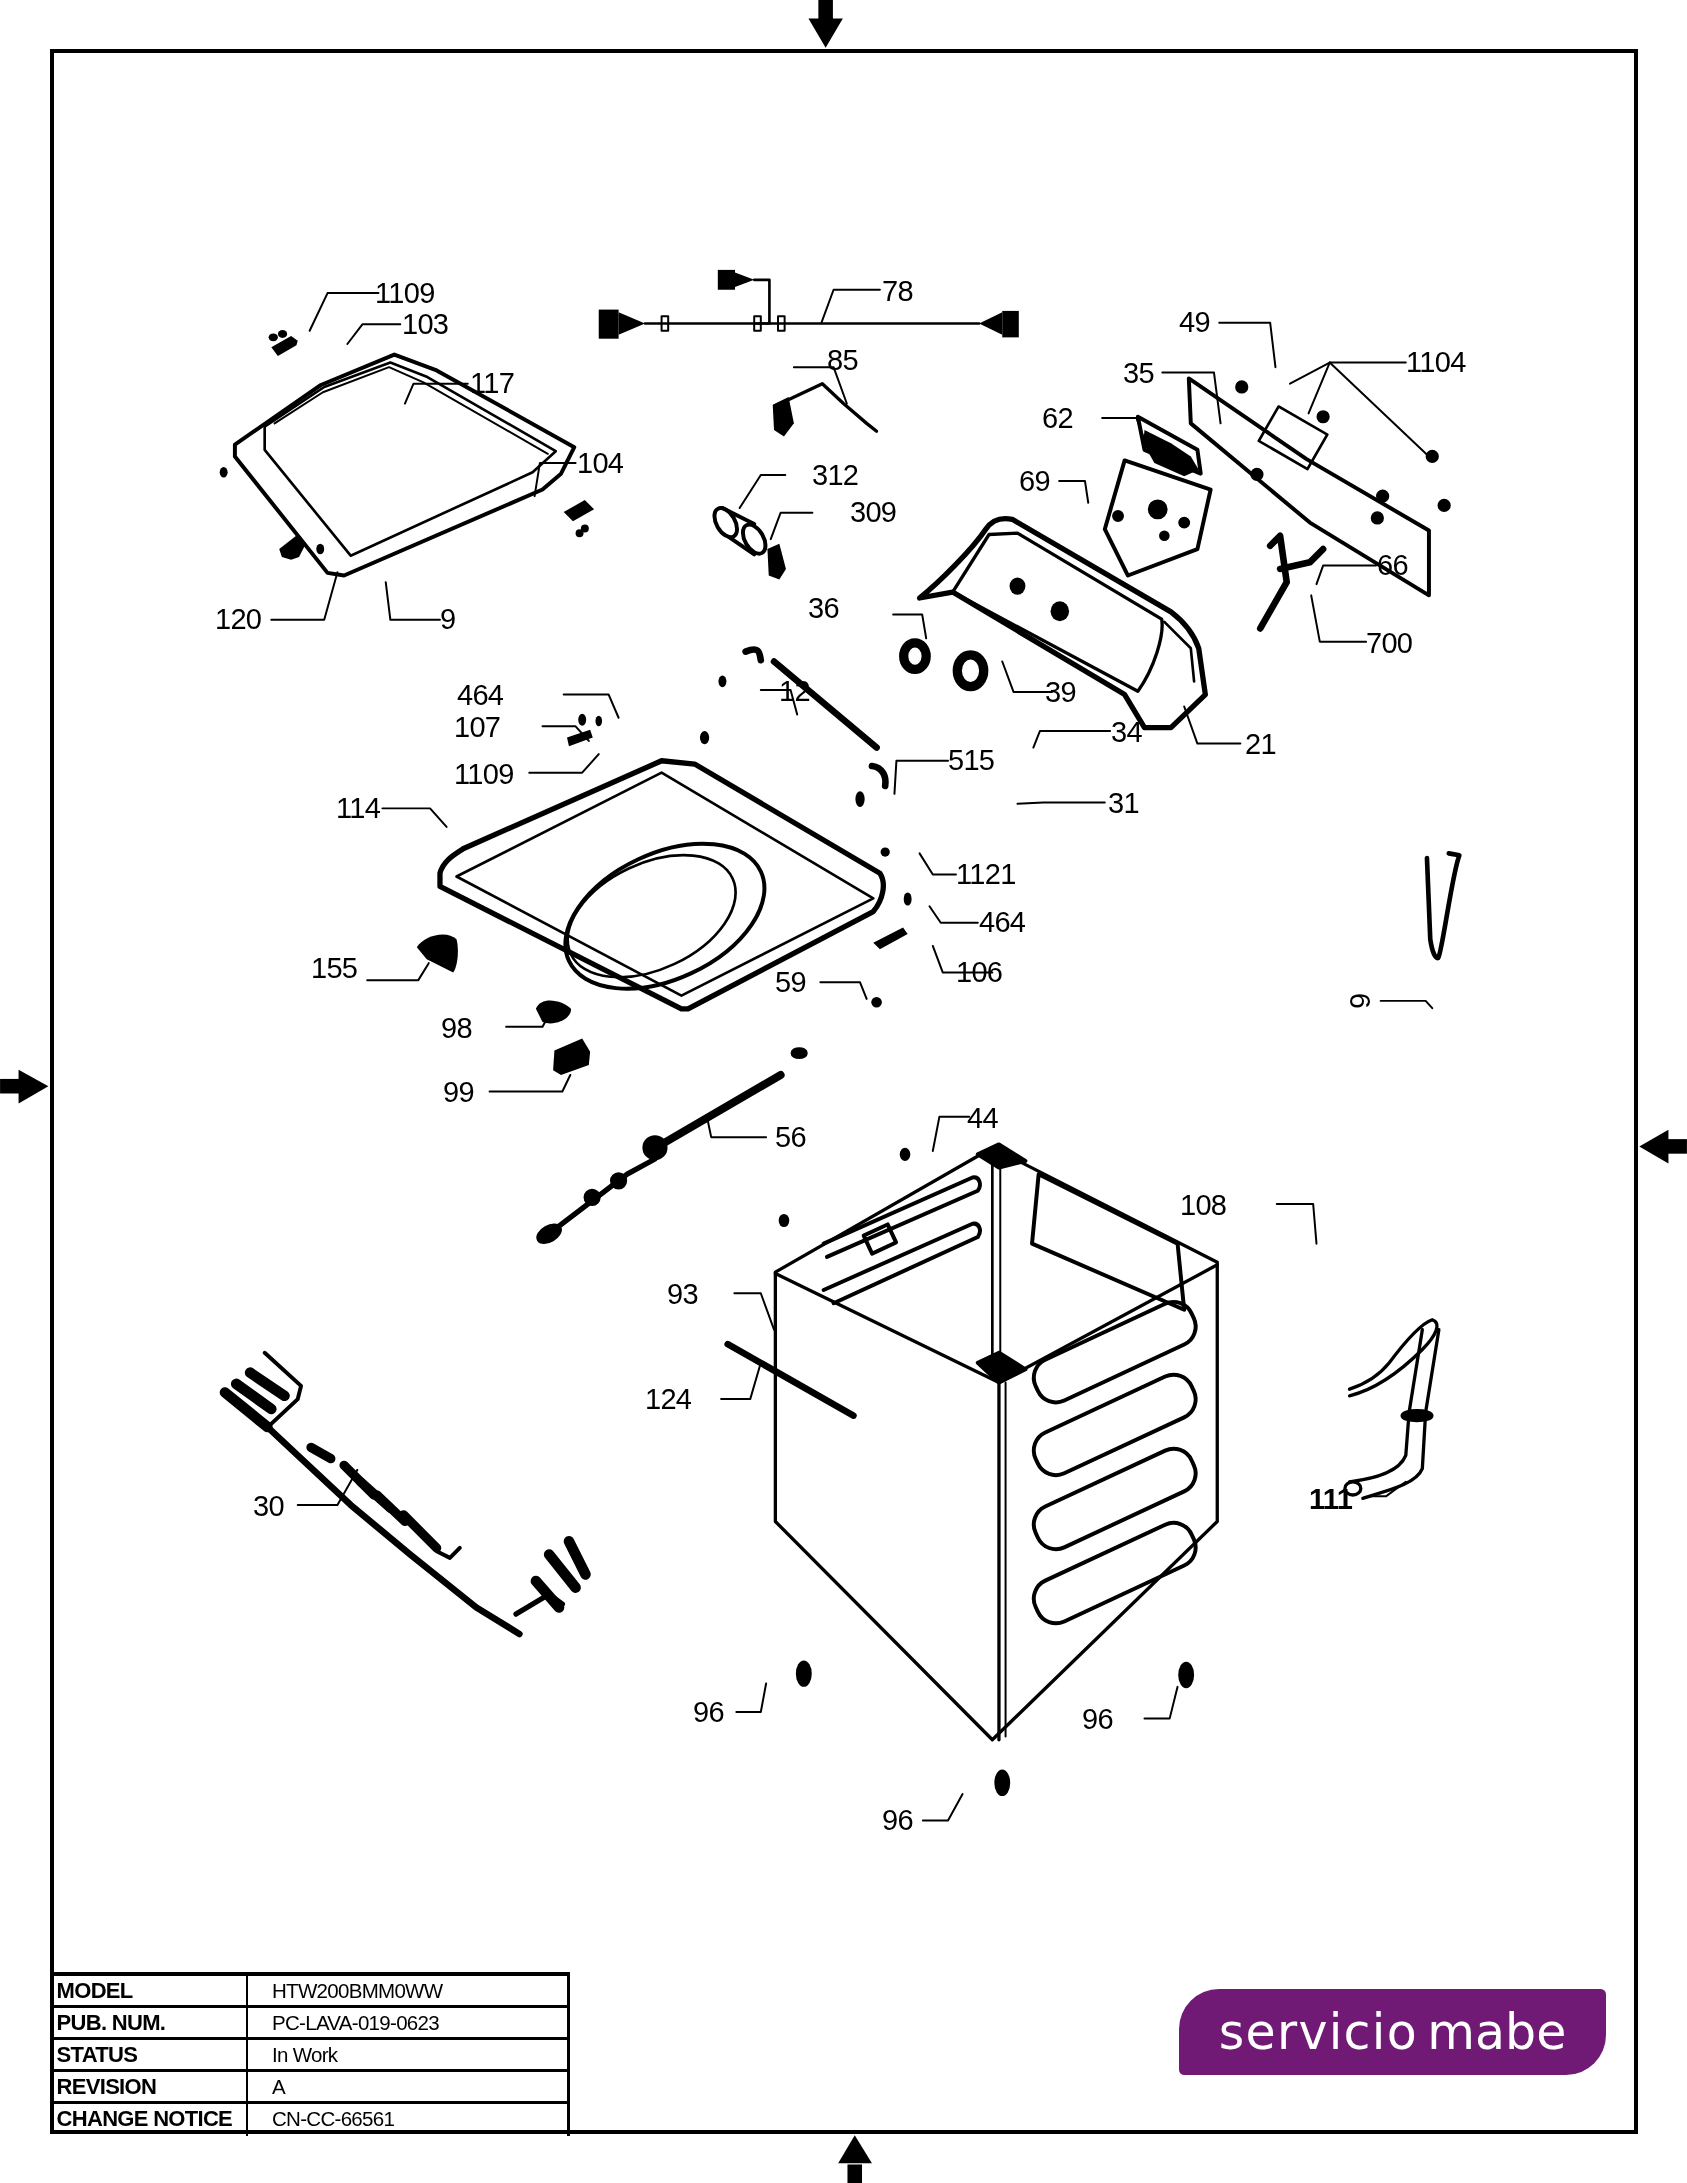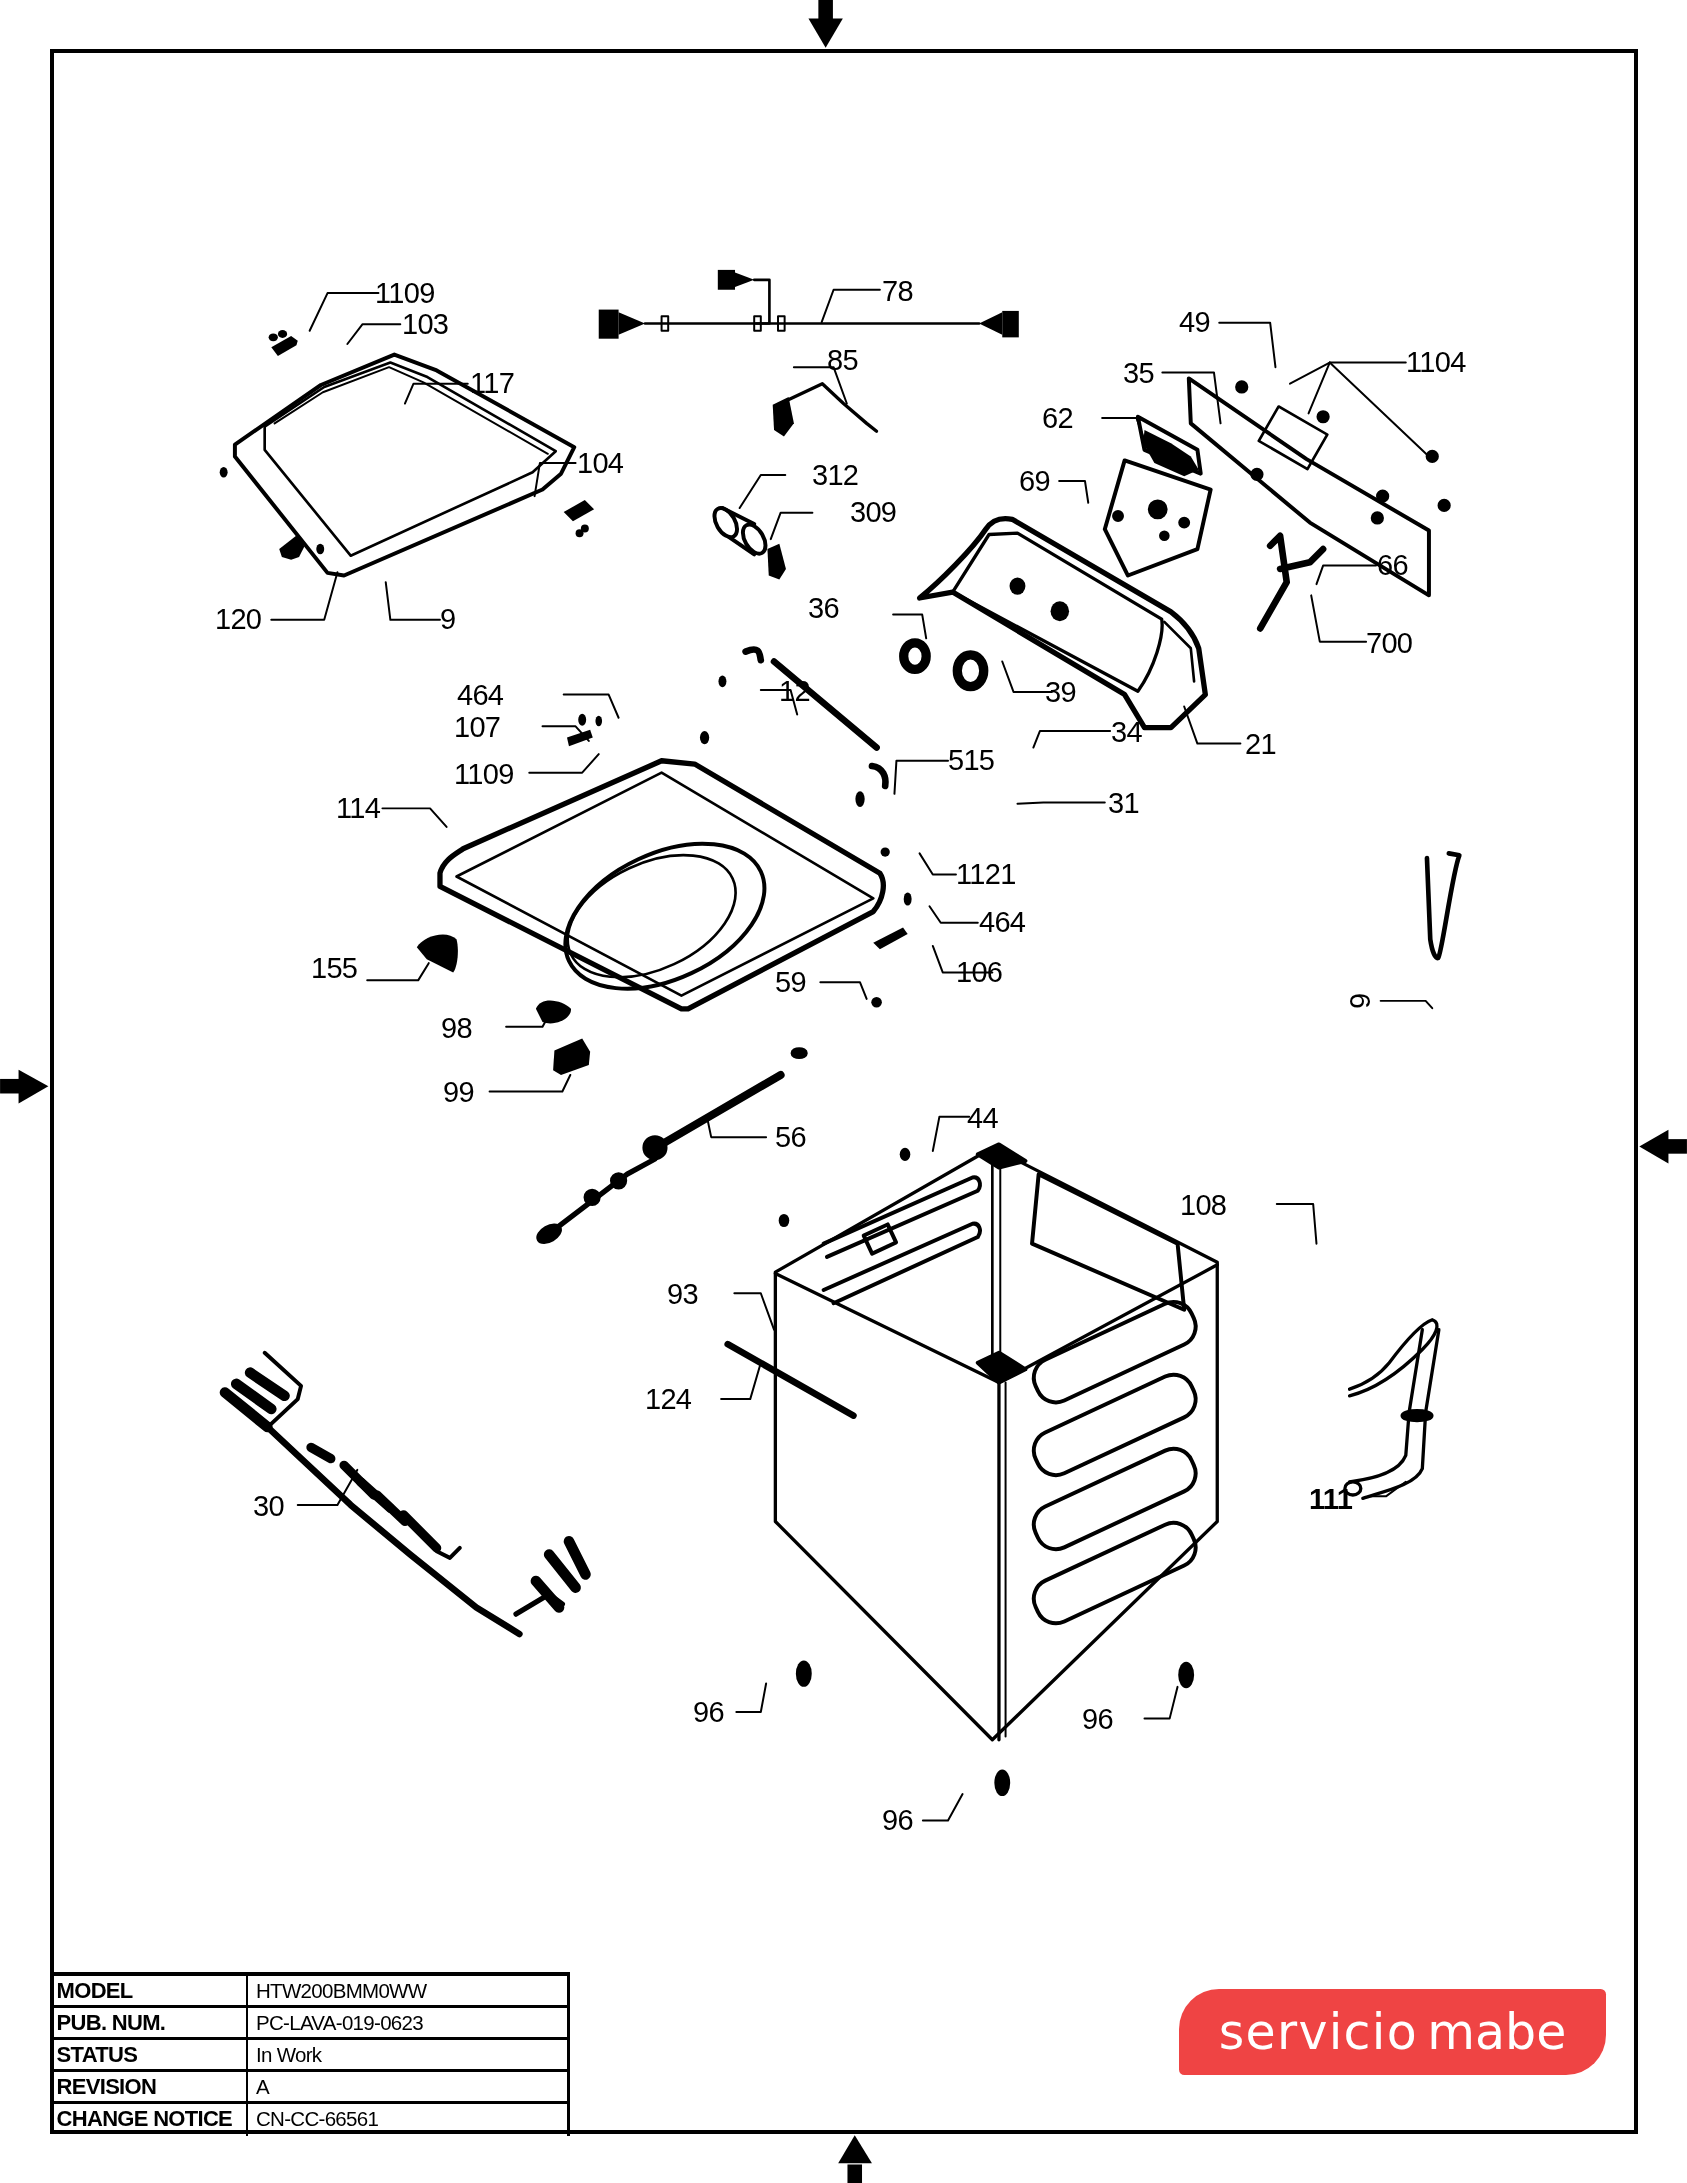--- a/index.html
+++ b/index.html
@@ -6,22 +6,22 @@
   body { width: 1687px; height: 2183px; position: relative; overflow: hidden; font-family: "Liberation Sans", sans-serif; }
   #sheet { position: absolute; left: 0; top: 0; width: 1687px; height: 1538px; }
   .frame { position: absolute; left: 50px; top: 49px; width: 1588px; height: 2085px; border: 4px solid #000; box-sizing: border-box; }
   .callout { position: absolute; font-family: "Liberation Sans", sans-serif; font-size: 29px; color: #000; line-height: 1; white-space: nowrap; letter-spacing: -0.7px; }
   .callout.bold { font-weight: bold; }
   .callout.rot { transform: rotate(90deg); transform-origin: center; }
   .titleblock { position: absolute; left: 50px; top: 1972px; width: 520px; border-top: 4px solid #000; border-right: 3.3px solid #000; border-left: 0; box-sizing: border-box; }
   .tb-row { display: flex; height: 32px; border-bottom: 3.3px solid #000; box-sizing: border-box; }
   .tb-row:last-child { border-bottom: 0; }
   .tb-label { width: 198px; border-right: 2.6px solid #000; box-sizing: border-box; font-weight: bold; font-size: 22px; padding-left: 6.6px; line-height: 29px; letter-spacing: -0.7px; }
-  .tb-value { flex: 1; font-size: 20.5px; padding-left: 8px; line-height: 29px; letter-spacing: -0.7px; }
-  .logo { position: absolute; left: 1179px; top: 1989px; width: 427px; height: 86px; background: #ef4444; border-radius: 40px 5.3px 40px 5.3px; color: #fff; display: flex; align-items: center; justify-content: center; }
+  .tb-value { flex: 1; font-size: 20.5px; padding-left: 24px; line-height: 29px; letter-spacing: -0.7px; }
+  .logo { position: absolute; left: 1179px; top: 1989px; width: 427px; height: 86px; background: #701a75; border-radius: 40px 5.3px 40px 5.3px; color: #fff; display: flex; align-items: center; justify-content: center; }
   .logo .light { font-family: "DejaVu Sans", sans-serif; font-weight: normal; font-size: 49px; letter-spacing: 1.3px; }
   .logo .heavy { font-family: "DejaVu Sans", sans-serif; font-weight: normal; font-size: 49px; margin-left: 9.3px; }
   svg.parts { position: absolute; left: 0; top: 0; }
 </style>
 </head>
 <body>
 
 <div id="sheet">
 
   <div class="frame"></div>

